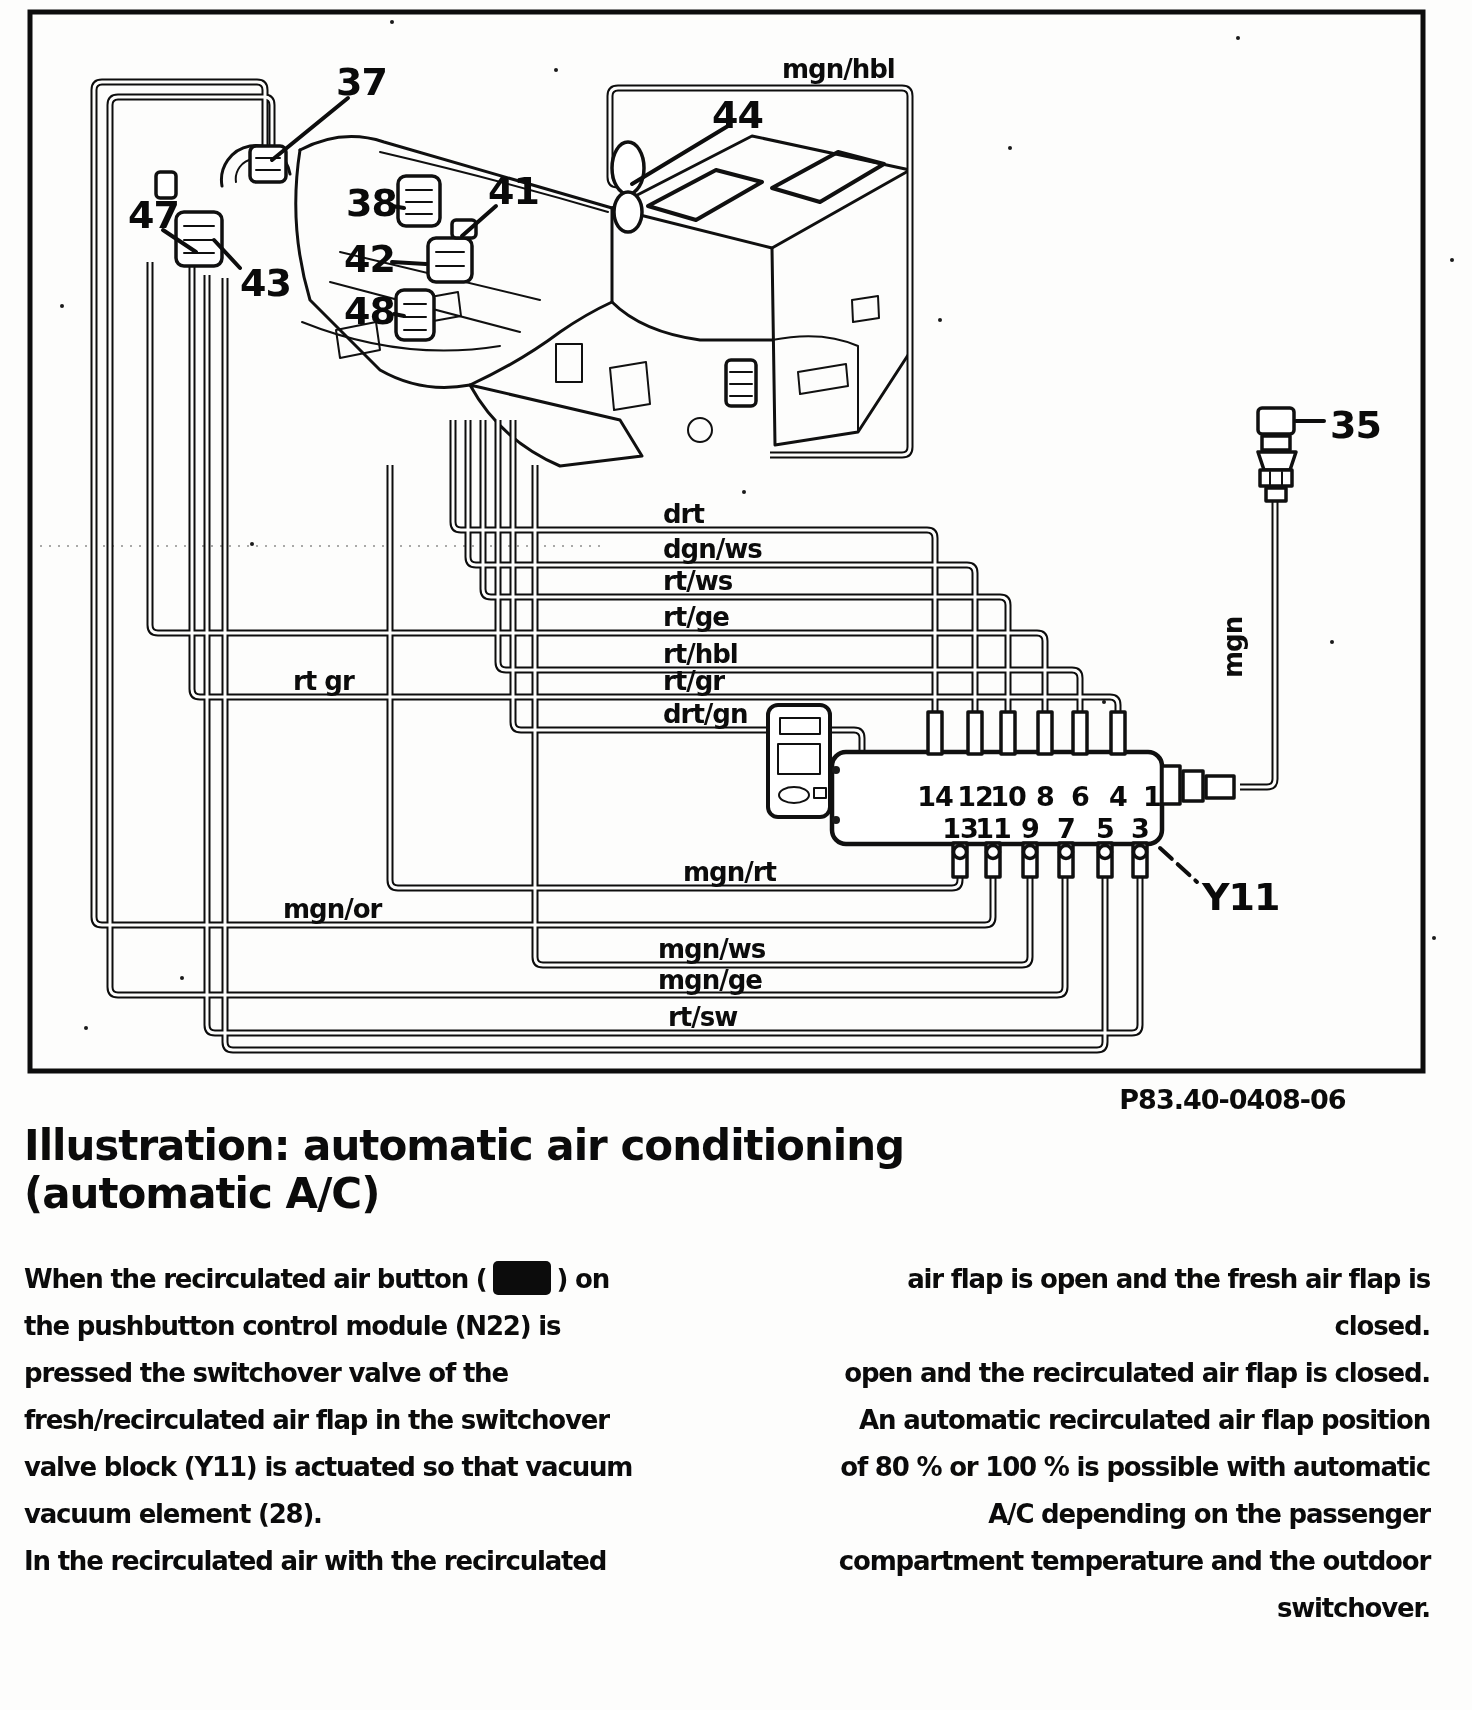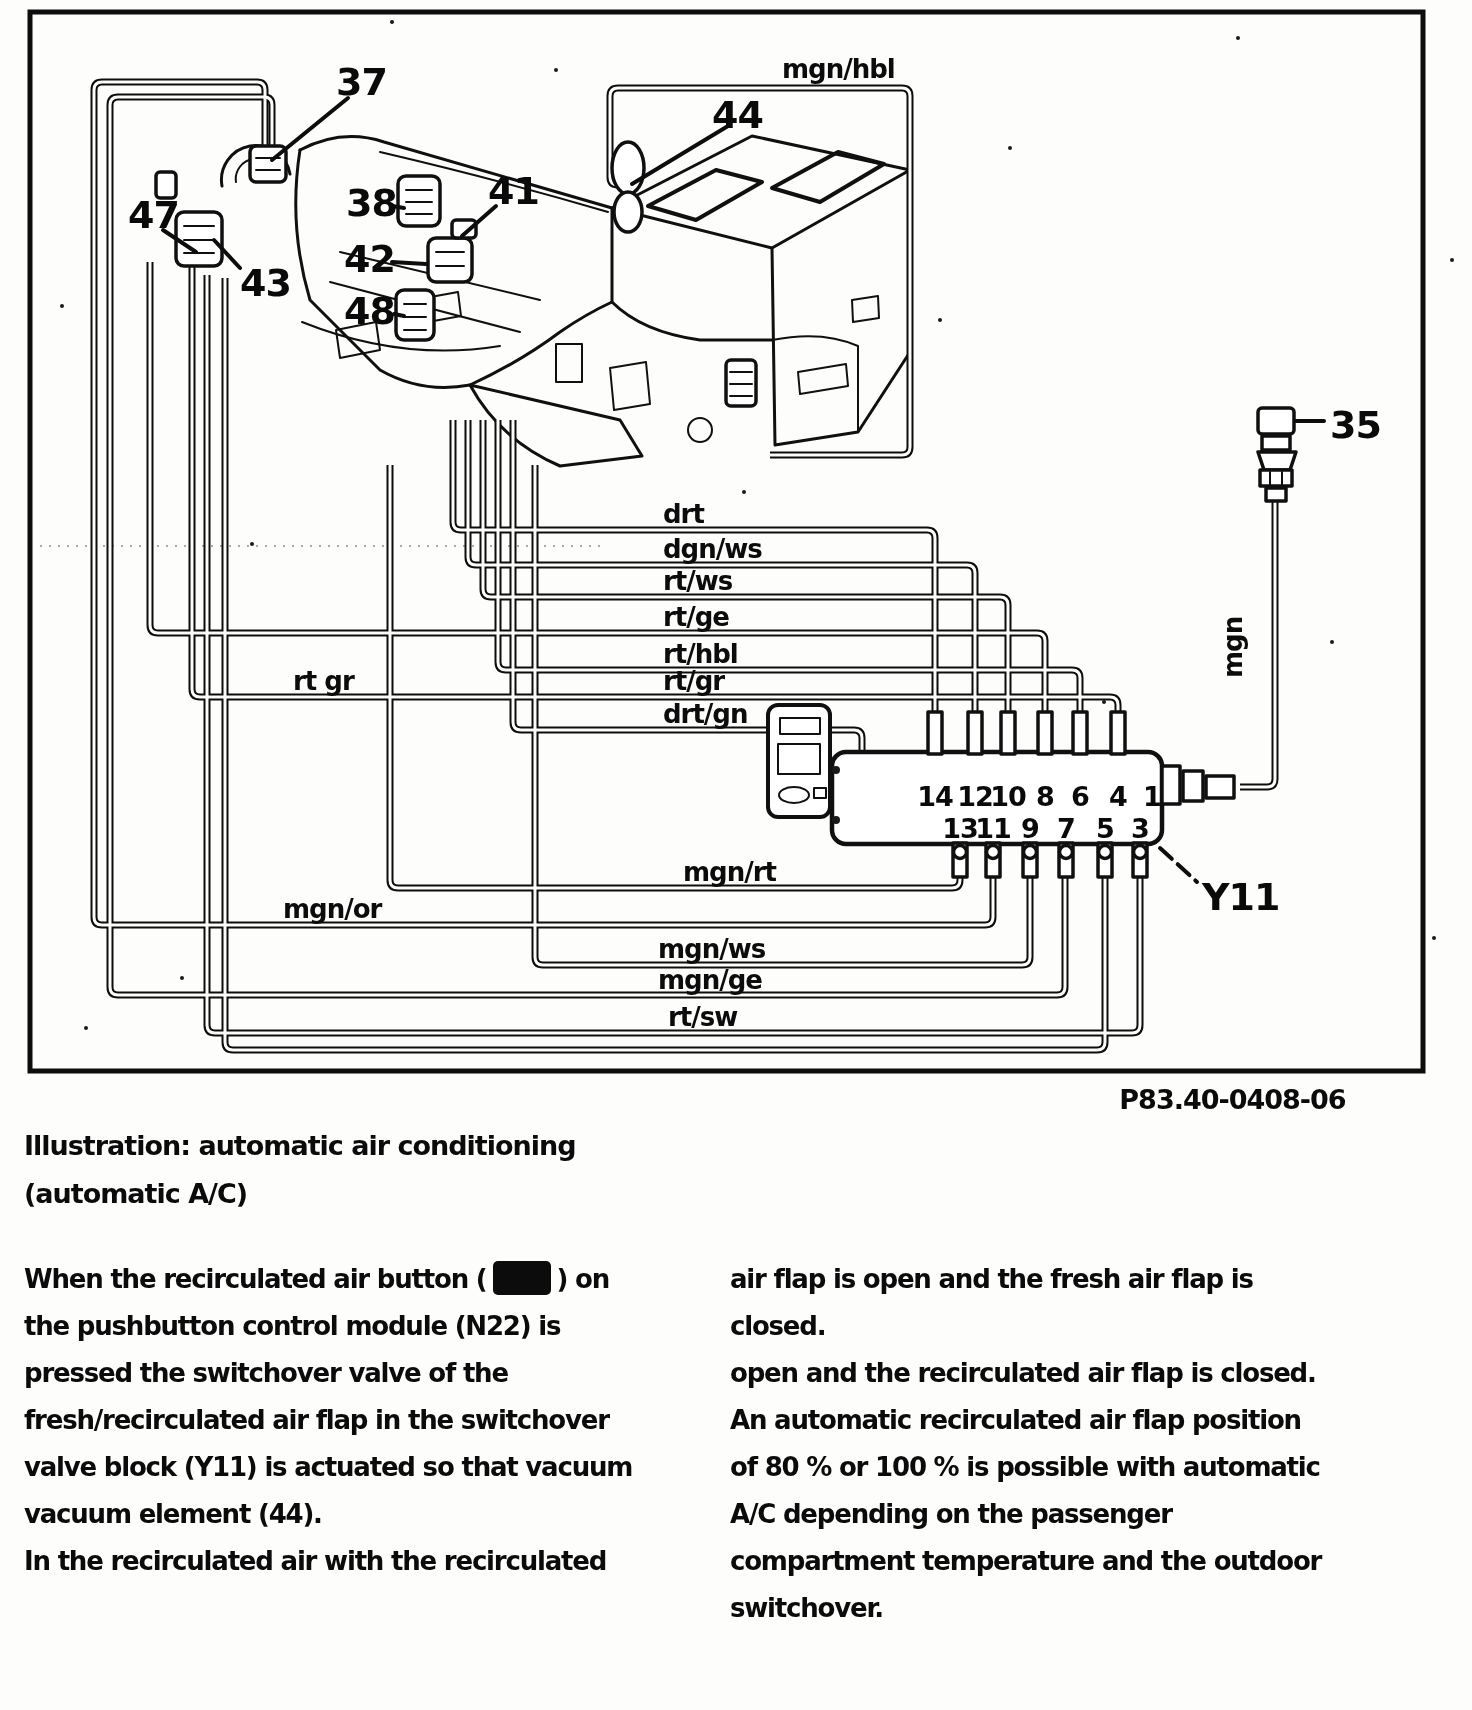--- a/index.html
+++ b/index.html
@@ -11,26 +11,26 @@
   .thin{stroke-width:2;}
   .hoseb{fill:none;stroke:#0d0d0d;stroke-width:7;stroke-linejoin:round;}
   .hosew{fill:none;stroke:#fdfdfc;stroke-width:3;stroke-linejoin:round;}
   .lbl{font:bold 26px "DejaVu Sans",sans-serif;fill:#0c0c0c;letter-spacing:-1px;}
   .callout{font:bold 38px "DejaVu Sans",sans-serif;fill:#0a0a0a;letter-spacing:-1px;}
   .port{font:bold 27px "DejaVu Sans",sans-serif;fill:#0a0a0a;text-anchor:middle;letter-spacing:-1px;}
   .leader{stroke:#0d0d0d;stroke-width:4;fill:none;stroke-linecap:round;}
   .noise{fill:#1a1a1a;}
   #part-number{position:absolute;left:1040px;top:1084px;width:385px;text-align:center;
         font-size:27px;font-weight:bold;letter-spacing:-1px;}
-  #caption{position:absolute;left:24px;top:1122px;font-size:27px;font-weight:bold;
+  #caption{position:absolute;left:24px;top:1122px;font-size:42px;font-weight:bold;
         line-height:48px;letter-spacing:-1px;}
   .col{position:absolute;top:1256px;font-size:26px;font-weight:bold;line-height:47px;
         letter-spacing:-1.2px;white-space:nowrap;}
   #col-left{left:24px;width:680px;}
-  #col-right{left:730px;width:700px;}
+  #col-right{left:730px;width:700px;text-align:right;}
   .bodyline{height:47px;}
   #recirc-icon{display:inline-block;width:58px;height:34px;background:#0c0c0c;
         border-radius:5px;vertical-align:-7px;margin:0 6px;}
 </style>
 </head>
 <body>
 
 <div id="page">
 
   <svg width="1472" height="1080" viewBox="0 0 1472 1080">
@@ -244,21 +244,21 @@
     <div>Illustration: automatic air conditioning</div>
     <div>(automatic A/C)</div>
   </div>
 
   <div id="col-left" class="col">
     <div class="bodyline"><span>When the recirculated air button (</span><span id="recirc-icon"></span><span>) on</span></div>
     <div class="bodyline">the pushbutton control module (N22) is</div>
     <div class="bodyline">pressed the switchover valve of the</div>
     <div class="bodyline">fresh/recirculated air flap in the switchover</div>
     <div class="bodyline">valve block (Y11) is actuated so that vacuum</div>
-    <div class="bodyline">vacuum element (44).</div>
+    <div class="bodyline">vacuum element (28).</div>
     <div class="bodyline">In the recirculated air with the recirculated</div>
   </div>
 
   <div id="col-right" class="col">
     <div class="bodyline">air flap is open and the fresh air flap is</div>
     <div class="bodyline">closed.</div>
     <div class="bodyline">open and the recirculated air flap is closed.</div>
     <div class="bodyline">An automatic recirculated air flap position</div>
     <div class="bodyline">of 80 % or 100 % is possible with automatic</div>
     <div class="bodyline">A/C depending on the passenger</div>

